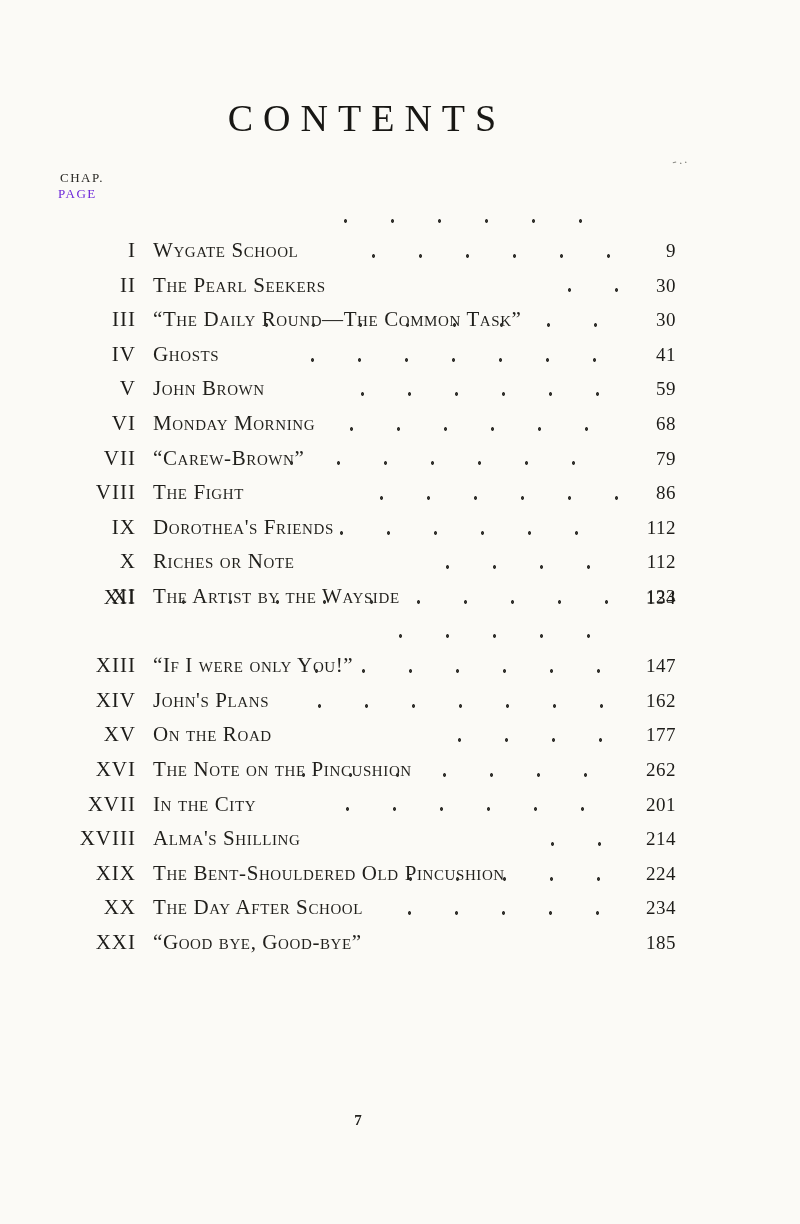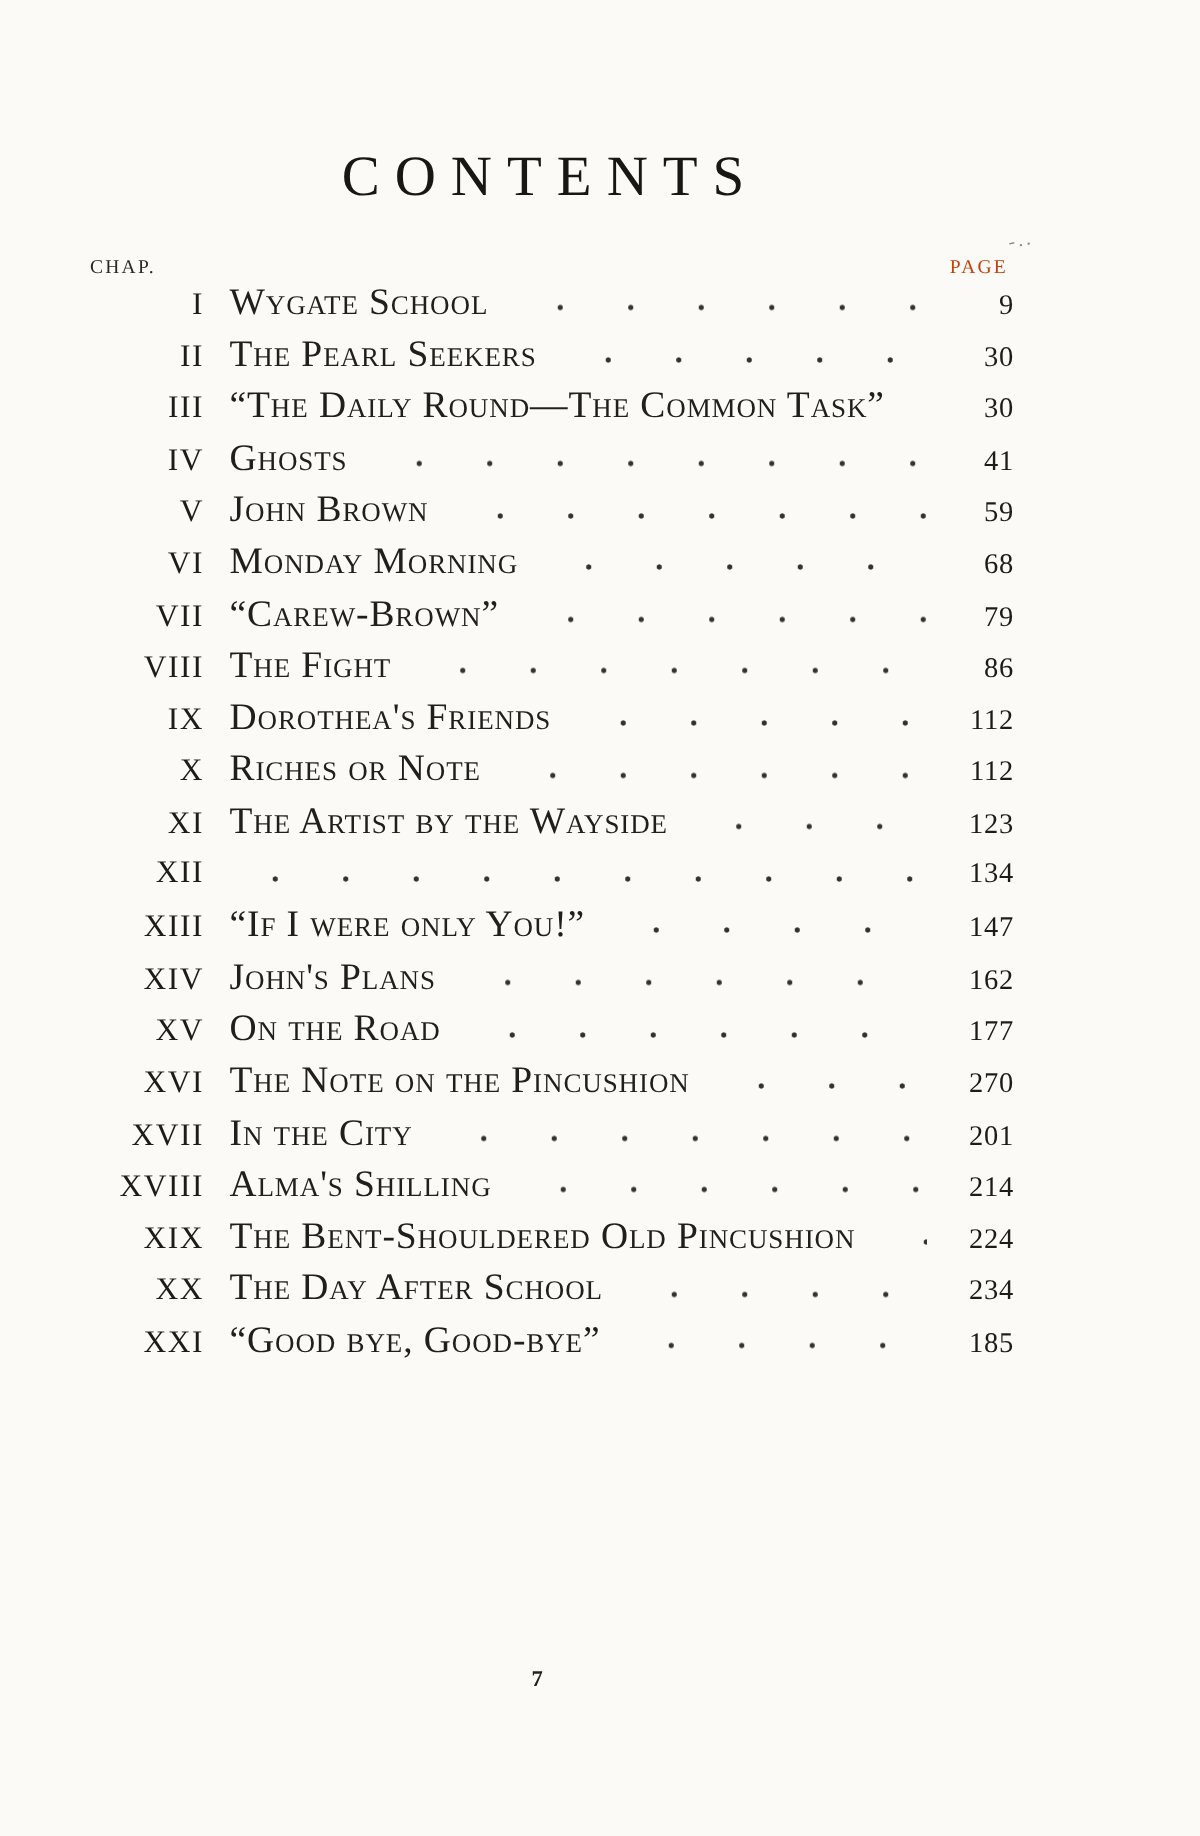--- a/index.html
+++ b/index.html
@@ -43,46 +43,48 @@
     color: #181714;
   }
   .col-headers {
     display: flex;
     justify-content: space-between;
     align-items: baseline;
     margin-top: 30px;
     font-size: 13px;
     letter-spacing: 1.5px;
     color: #2a2925;
+    flex-direction: column;
   }
   .col-headers .chap-h { padding-left: 2px; }
-  .col-headers .page-h { padding-right: 4px; color: #c2410c; }
+  .col-headers .page-h { padding-right: 4px; color: #6d28d9; }
   .toc-list {
     margin-top: 2px;
   }
   .toc-row {
     display: flex;
     align-items: baseline;
     height: 34.6px;
   }
   .chap-num {
     width: 78px;
     flex: 0 0 78px;
     text-align: right;
     font-size: 21px;
     letter-spacing: 1px;
     color: #1d1c19;
   }
   .chap-title {
     margin-left: 17px;
     font-variant: small-caps;
-    font-size: 25px;
+    font-size: 21px;
     letter-spacing: 0.6px;
     white-space: nowrap;
     color: #201f1b;
+    margin-top: 34px;
   }
   .dot-leader {
     flex: 1 1 auto;
     align-self: center;
     height: 8px;
     margin: 0 6px 0 10px;
     background-image: radial-gradient(circle, #33322e 1.5px, rgba(0,0,0,0) 2px);
     background-size: 47px 8px;
     background-position: 14px center;
     background-repeat: repeat-x;
@@ -225,21 +227,21 @@
     <span class="chap-num">XV</span>
     <span class="chap-title">On the Road</span>
     <span class="dot-leader"></span>
     <span class="page-num">177</span>
   </div>
 
   <div class="toc-row">
     <span class="chap-num">XVI</span>
     <span class="chap-title">The Note on the Pincushion</span>
     <span class="dot-leader"></span>
-    <span class="page-num">270</span>
+    <span class="page-num">262</span>
   </div>
 
   <div class="toc-row">
     <span class="chap-num">XVII</span>
     <span class="chap-title">In the City</span>
     <span class="dot-leader"></span>
     <span class="page-num">201</span>
   </div>
 
   <div class="toc-row">

